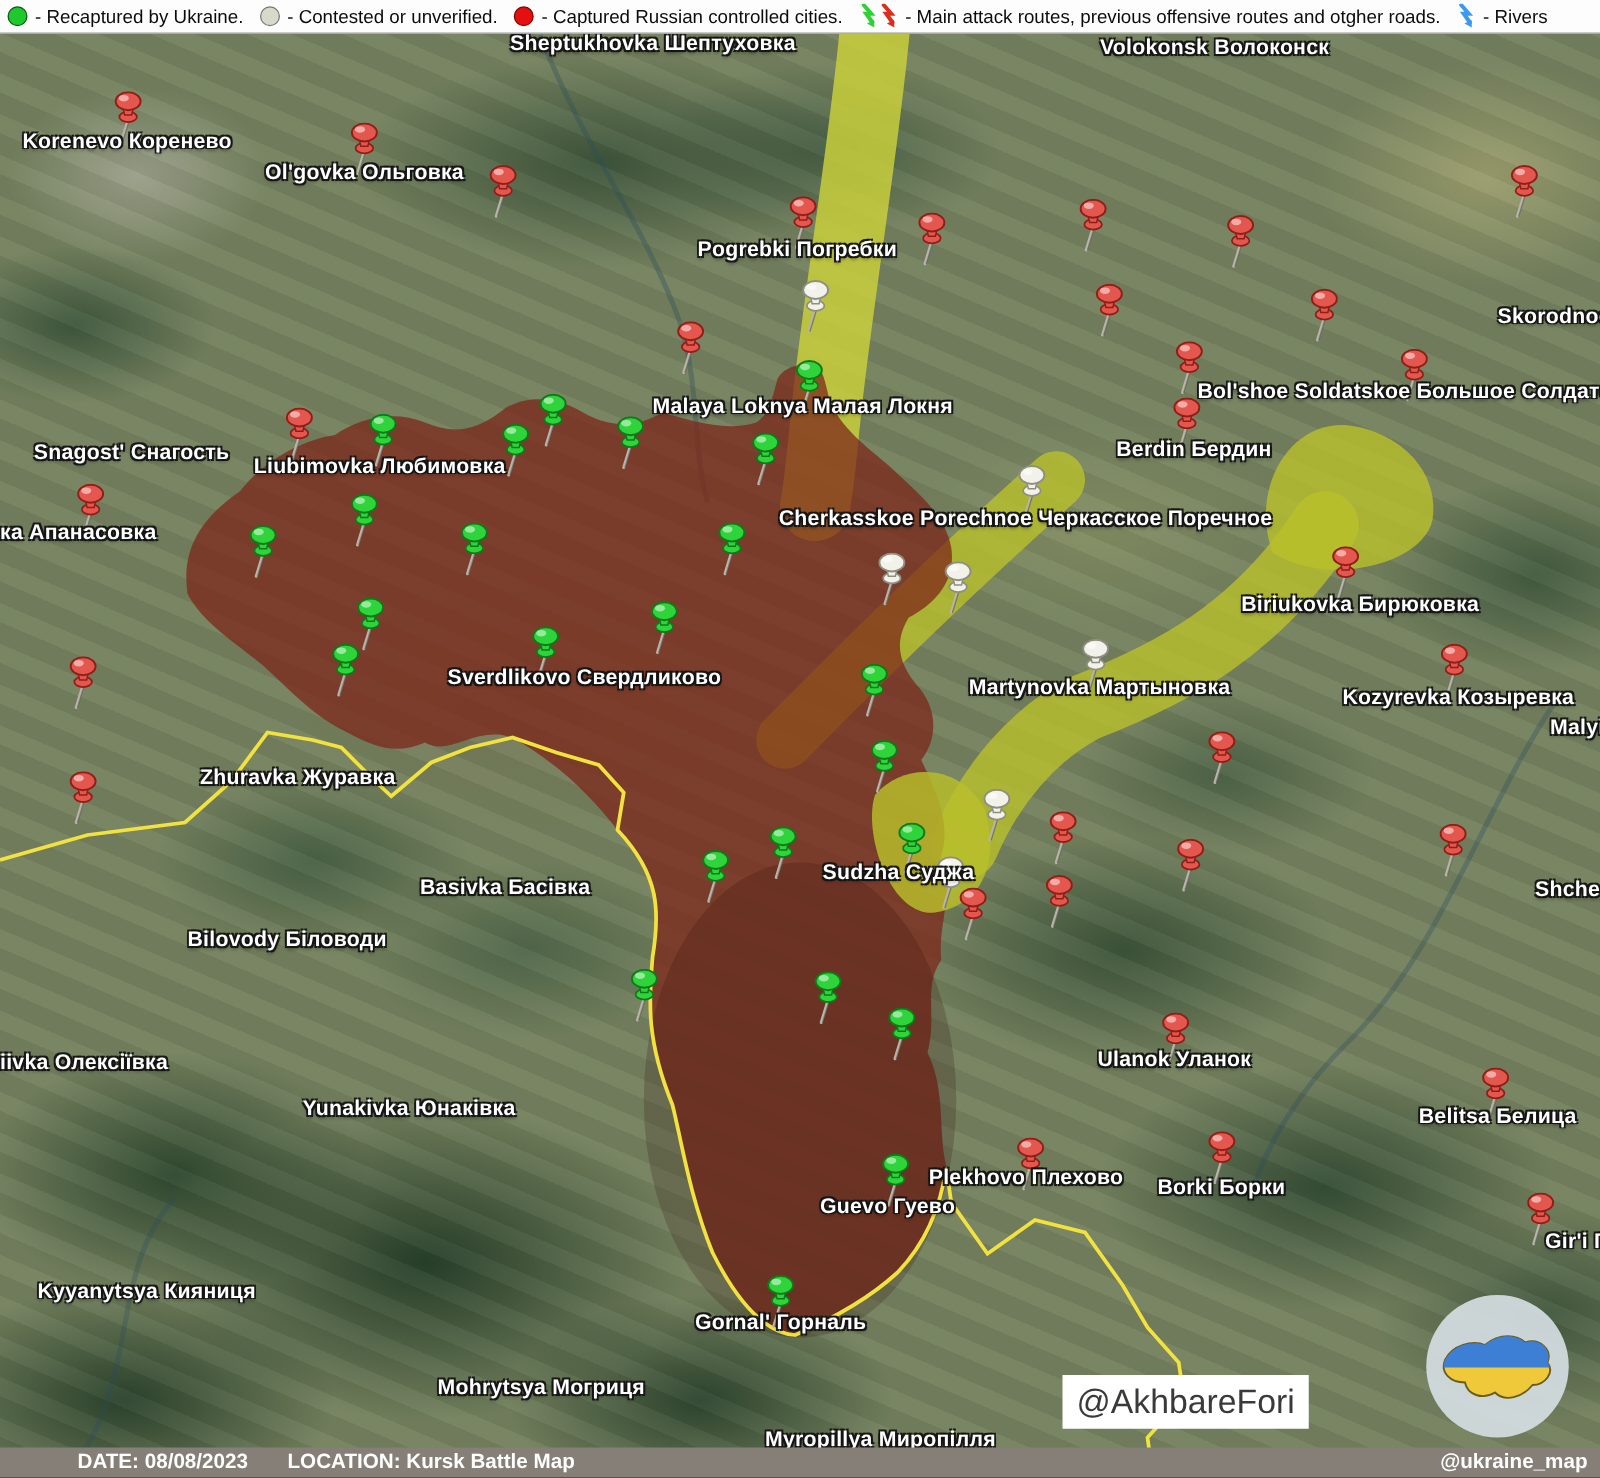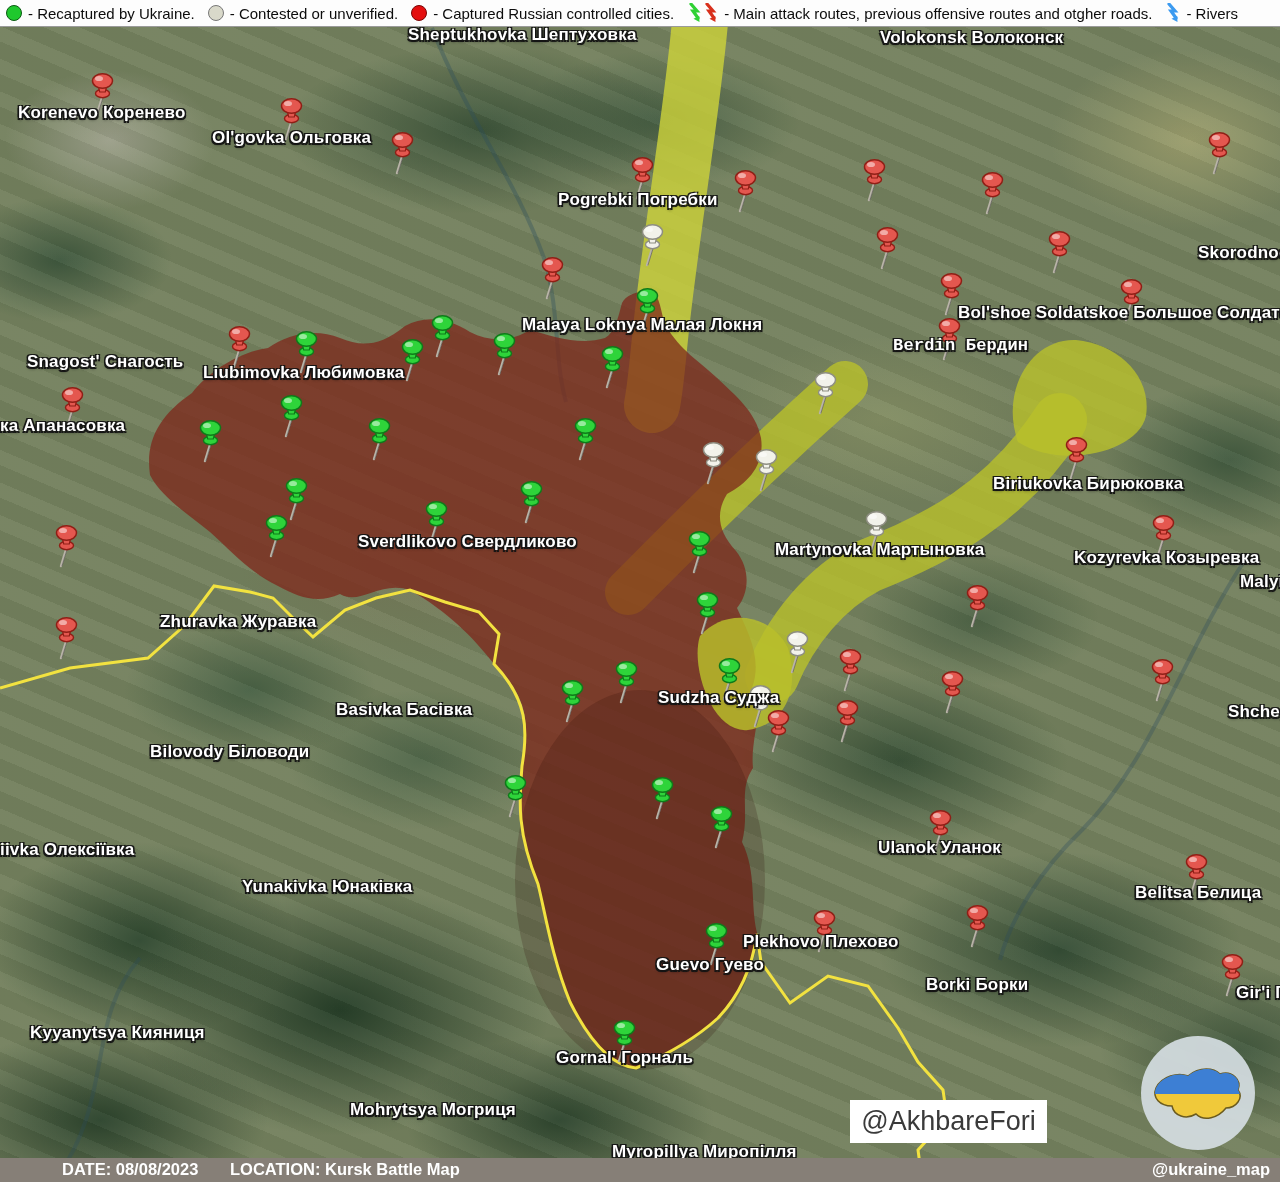--- a/index.html
+++ b/index.html
@@ -605,39 +605,40 @@
     </div>
   <div class="labels-layer">
       <div class="place-label" style="left: 408px; top: 25px;">Sheptukhovka Шептуховка</div>
       <div class="place-label" style="left: 880px; top: 28px;">Volokonsk Волоконск</div>
       <div class="place-label" style="left: 18px; top: 103px;">Korenevo Коренево</div>
       <div class="place-label" style="left: 212px; top: 128px;">Ol'govka Ольговка</div>
       <div class="place-label" style="left: 558px; top: 190px;">Pogrebki Погребки</div>
       <div class="place-label" style="left: 1198px; top: 243px;">Skorodnoe</div>
       <div class="place-label" style="left: 522px; top: 315px;">Malaya Loknya Малая Локня</div>
       <div class="place-label" style="left: 958px; top: 303px;">Bol'shoe Soldatskoe Большое Солдатское</div>
-      <div class="place-label" style="left: 893px; top: 336px; font-family: Liberation Mono, monospace;">Berdin Бердин</div>
+      <div class="place-label" style="left: 893px; top: 350px;">Berdin Бердин</div>
       <div class="place-label" style="left: 2px; top: 352px; padding-left: 25px;">Snagost' Снагость</div>
       <div class="place-label" style="left: 203px; top: 363px;">Liubimovka Любимовка</div>
+      <div class="place-label" style="left: 623px; top: 405px;">Cherkasskoe Porechnoe Черкасское Поречное</div>
       <div class="place-label" style="left: 0px; top: 416px;">ка Апанасовка</div>
       <div class="place-label" style="left: 993px; top: 474px;">Biriukovka Бирюковка</div>
       <div class="place-label" style="left: 775px; top: 540px;">Martynovka Мартыновка</div>
       <div class="place-label" style="left: 1074px; top: 548px;">Kozyrevka Козыревка</div>
       <div class="place-label" style="left: 1240px; top: 572px;">Malyi</div>
       <div class="place-label" style="left: 358px; top: 532px;">Sverdlikovo Свердликово</div>
       <div class="place-label" style="left: 160px; top: 612px;">Zhuravka Журавка</div>
       <div class="place-label" style="left: 336px; top: 700px;">Basivka Басівка</div>
       <div class="place-label" style="left: 658px; top: 688px;">Sudzha Суджа</div>
       <div class="place-label" style="left: 1228px; top: 702px;">Shchegolek</div>
       <div class="place-label" style="left: 150px; top: 742px;">Bilovody Біловоди</div>
       <div class="place-label" style="left: 0px; top: 840px;">iivka Олексіївка</div>
       <div class="place-label" style="left: 242px; top: 877px;">Yunakivka Юнаківка</div>
       <div class="place-label" style="left: 878px; top: 838px;">Ulanok Уланок</div>
       <div class="place-label" style="left: 1135px; top: 883px;">Belitsa Белица</div>
-      <div class="place-label" style="left: 926px; top: 940px; margin-top: 35px;">Borki Борки</div>
+      <div class="place-label" style="left: 926px; top: 940px;">Borki Борки</div>
       <div class="place-label" style="left: 743px; top: 932px;">Plekhovo Плехово</div>
       <div class="place-label" style="left: 656px; top: 955px;">Guevo Гуево</div>
       <div class="place-label" style="left: 1188px; top: 983px; margin-left: 48px;">Gir'i Гирьи</div>
       <div class="place-label" style="left: 556px; top: 1048px;">Gornal' Горналь</div>
       <div class="place-label" style="left: 30px; top: 1023px;">Kyyanytsya Кияниця</div>
       <div class="place-label" style="left: 350px; top: 1100px;">Mohrytsya Могриця</div>
       <div class="place-label" style="left: 612px; top: 1142px;">Myropillya Миропілля</div>
     </div>
 
   <div class="legend">

